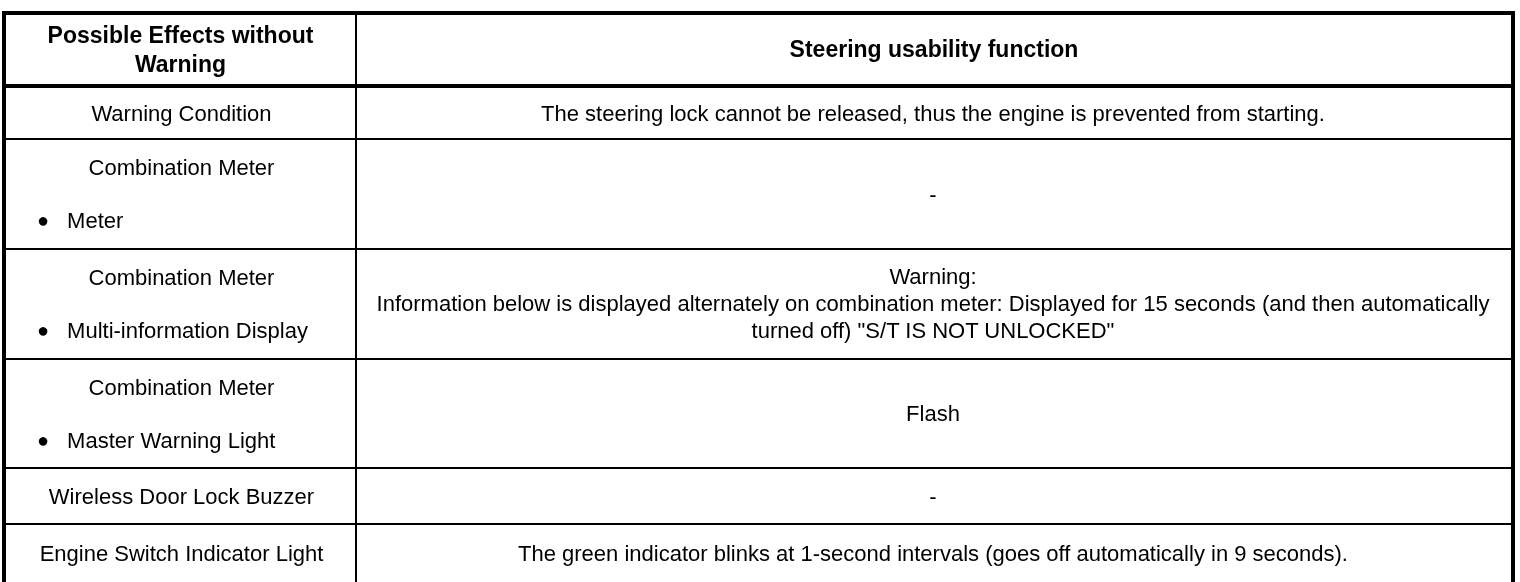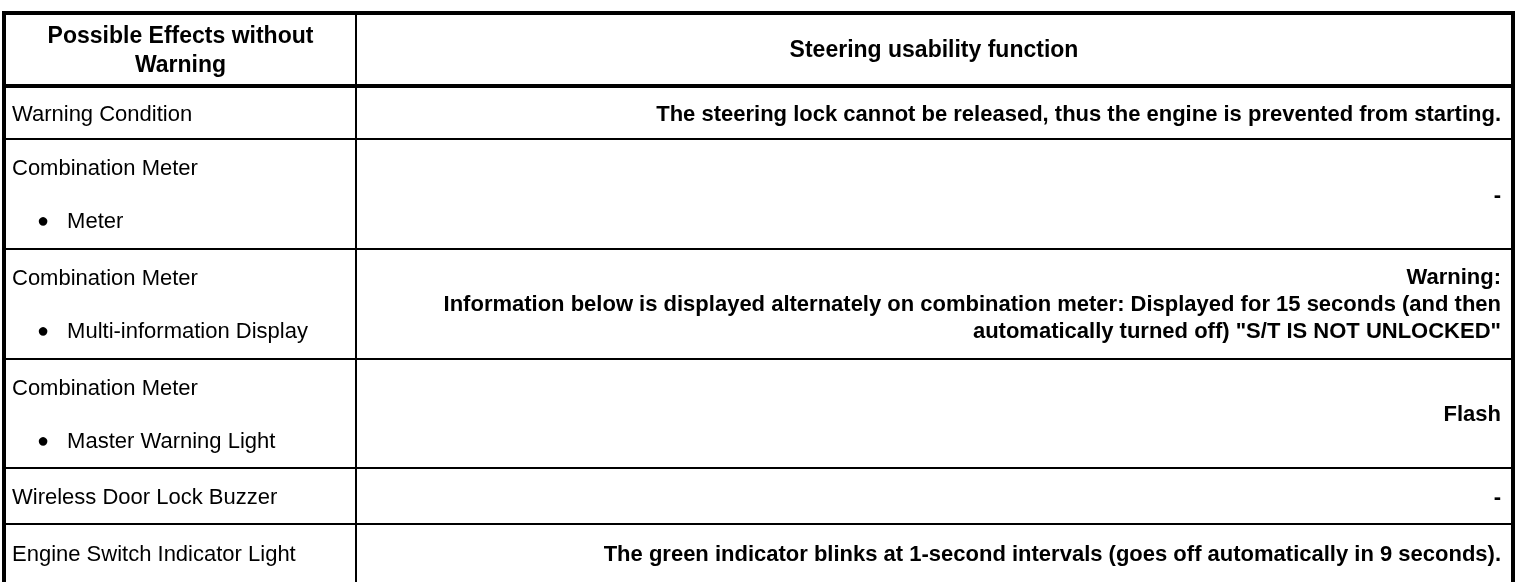--- a/index.html
+++ b/index.html
@@ -37,28 +37,27 @@
   }
   thead th {
     border-bottom: 4px solid #000000;
     font-size: 23px;
     font-weight: bold;
     text-align: center;
     line-height: 29px;
     padding: 2px 6px;
   }
   td.effect {
-    text-align: left;
+    text-align: center;
     padding: 3px 4px 3px 6px;
   }
   td.desc {
-    text-align: right;
+    text-align: center;
     padding: 3px 10px 3px 8px;
     white-space: pre-line;
-    font-weight: bold;
   }
   .bullet-row {
     margin-top: 26px;
     display: flex;
     align-items: center;
   }
   .bullet {
     display: inline-block;
     margin-left: 25px;
     margin-right: 18px;

